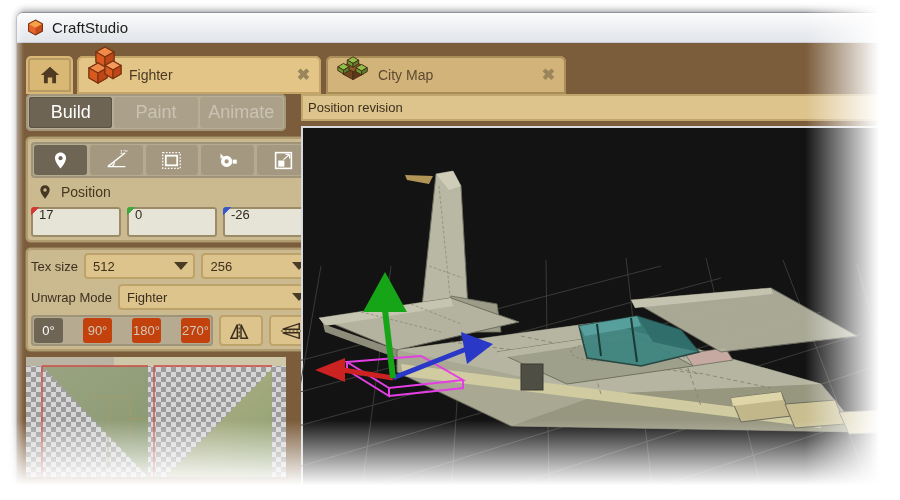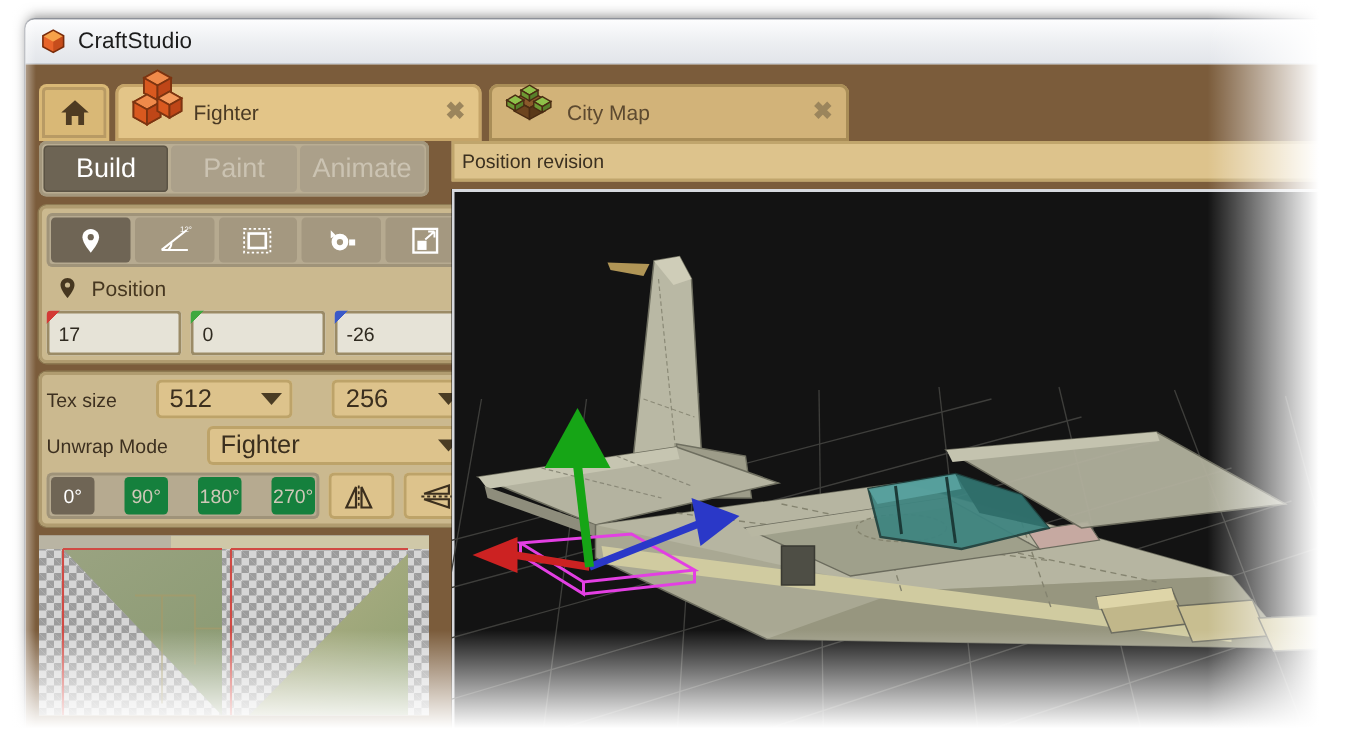--- a/index.html
+++ b/index.html
@@ -121,43 +121,43 @@
   .prop-head { display: flex; align-items: center; padding: 6px 4px 7px 6px; }
   .prop-head .lbl { font-size: 14px; color: #463720; margin-left: 8px; }
 
   .num-row { display: flex; gap: 6px; }
   .num-field {
     flex: 1; height: 30px;
     background: #e6e3d7;
     border-radius: 3px;
     box-shadow: inset 0 0 0 2px #9b8b66;
     position: relative;
-    display: flex; align-items: center;
+    display: flex; align-items: flex-start;
     padding-left: 8px;
     font-size: 13px; color: #2f2a20;
     overflow: hidden;
   }
   .num-field .corner { position:absolute; left:0; top:0; width: 9px; height: 9px; }
 
   .tex-row { display: flex; align-items: center; gap: 6px; margin-bottom: 5px; }
   .tex-lbl { font-size: 13px; color: #3d3020; white-space: nowrap; }
   .dd {
     flex: 1; height: 26px; background: #ddc38c;
     border-radius: 4px; box-shadow: inset 0 0 0 2px #bda369;
     display: flex; align-items: center; justify-content: space-between;
-    padding: 0 7px 0 9px; font-size: 17px; color: #3b2f1e; margin-left: 20px;
+    padding: 0 7px 0 9px; font-size: 13px; color: #3b2f1e;
   }
   .caret { width:0;height:0;border-left:7px solid transparent;border-right:7px solid transparent;border-top:8px solid #4a3c24; }
 
   .rot-row { display: flex; gap: 6px; }
   .rot-group {
     background: #b6aa90; border-radius: 4px; padding: 3px;
     box-shadow: inset 0 0 0 2px #9f9379; display: flex; flex:1;
   }
-  .rot-btn { flex:1; text-align:center; font-size:13px; padding: 5px 0; border-radius:3px; color:#cfc8b8; background:#15803d; margin-left:20px;}
+  .rot-btn { flex:1; text-align:center; font-size:13px; padding: 5px 0; border-radius:3px; color:#cfc8b8; background:#c2410c; margin-left:20px;}
   .rot-btn:first-child{margin-left:0;}
   .rot-btn.on { background:#6f6555; color:#fff; }
   .flip-btn {
     width: 44px; background:#ddc38c; border-radius:4px;
     box-shadow: inset 0 0 0 2px #bda369;
     display:flex;align-items:center;justify-content:center;
   }
 
   .uv-pane {
     width: 260px; height: 120px;

